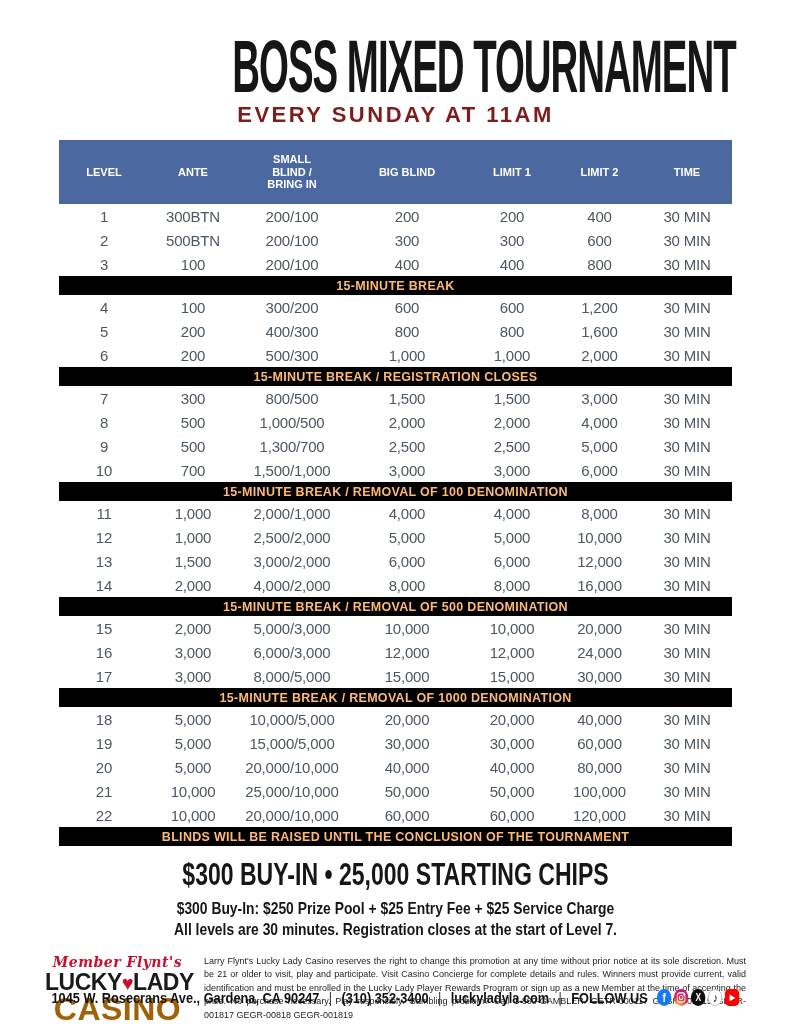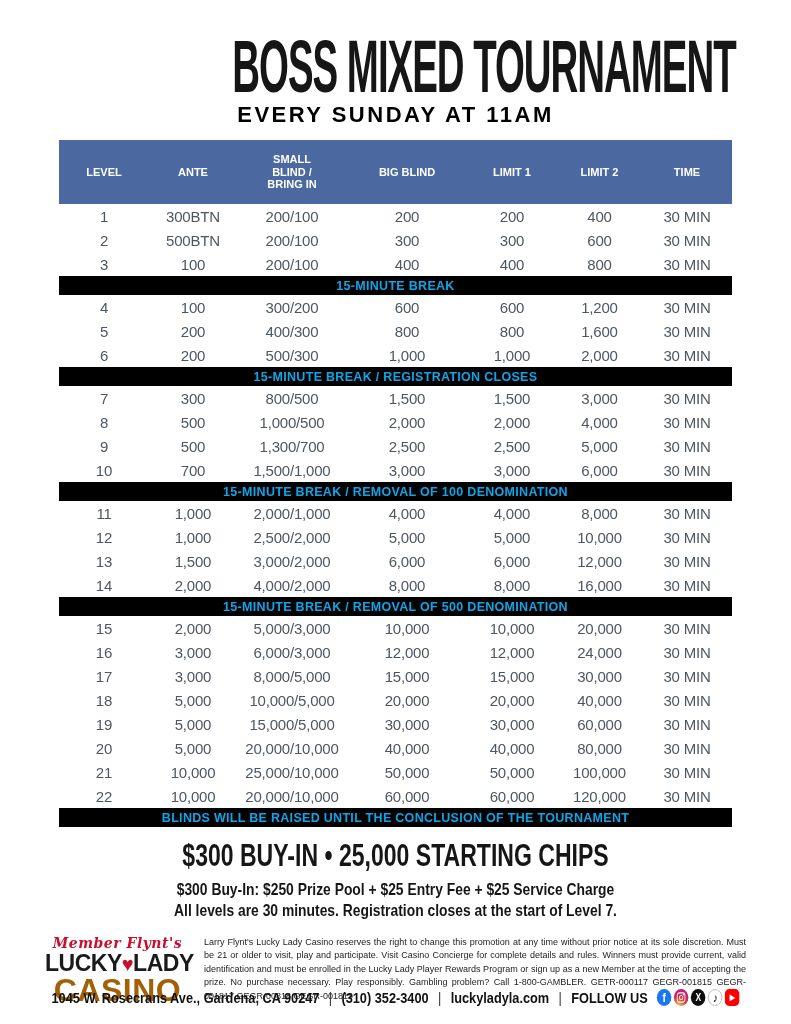--- a/index.html
+++ b/index.html
@@ -11,37 +11,37 @@
   }
   
   .title-wrap { margin-top:34px; text-align:center; height:64px; }
   .title-text {
     display:inline-block; font-size:74px; font-weight:bold; color:#161616;
     letter-spacing:-2px; white-space:nowrap; line-height:0.88;
     transform:scaleX(0.52); transform-origin:center;
   }
   .subtitle-text {
     margin-top:4px; text-align:center; font-size:22px; font-weight:bold;
-    letter-spacing:2.5px; color:#000000;
+    letter-spacing:2.5px; color:#7f1d1d;
   }
   
   .tournament-table { width:673px; margin:12px auto 0 auto; }
   .header-row {
     display:grid; grid-template-columns:90px 88px 110px 120px 90px 85px 90px;
     background:#4b69a0; color:#ffffff; height:64px; align-items:center;
   }
   .hcell { text-align:center; font-size:11px; font-weight:bold; line-height:1.15; }
   .hcell .narrow { display:inline-block; max-width:70px; }
   .data-row {
     display:grid; grid-template-columns:90px 88px 110px 120px 90px 85px 90px;
     height:24px; align-items:center;
   }
   .cell { text-align:center; font-size:15px; color:#4d5761; letter-spacing:-0.2px; }
   .break-bar {
-    height:19px; background:#000000; color:#0ea5e9;
+    height:19px; background:#000000; color:#fdba74;
     display:flex; align-items:center; justify-content:center;
     font-size:12.5px; font-weight:bold; letter-spacing:0.3px;
   }
   
   .buyin-headline {
     margin-top:10px; text-align:center; font-size:32px; font-weight:bold;
     white-space:nowrap; transform:scaleX(0.72); transform-origin:center; color:#161616;
   }
   .buyin-line {
     text-align:center; font-size:16.5px; font-weight:bold; line-height:1.3;
@@ -253,20 +253,21 @@
         </div>
         <div class="data-row">
           <div class="cell">17</div>
           <div class="cell">3,000</div>
           <div class="cell">8,000/5,000</div>
           <div class="cell">15,000</div>
           <div class="cell">15,000</div>
           <div class="cell">30,000</div>
           <div class="cell">30 MIN</div>
         </div>
+        <div class="break-bar">15-MINUTE BREAK / REMOVAL OF 1000 DENOMINATION</div>
         <div class="data-row">
           <div class="cell">18</div>
           <div class="cell">5,000</div>
           <div class="cell">10,000/5,000</div>
           <div class="cell">20,000</div>
           <div class="cell">20,000</div>
           <div class="cell">40,000</div>
           <div class="cell">30 MIN</div>
         </div>
         <div class="data-row">

